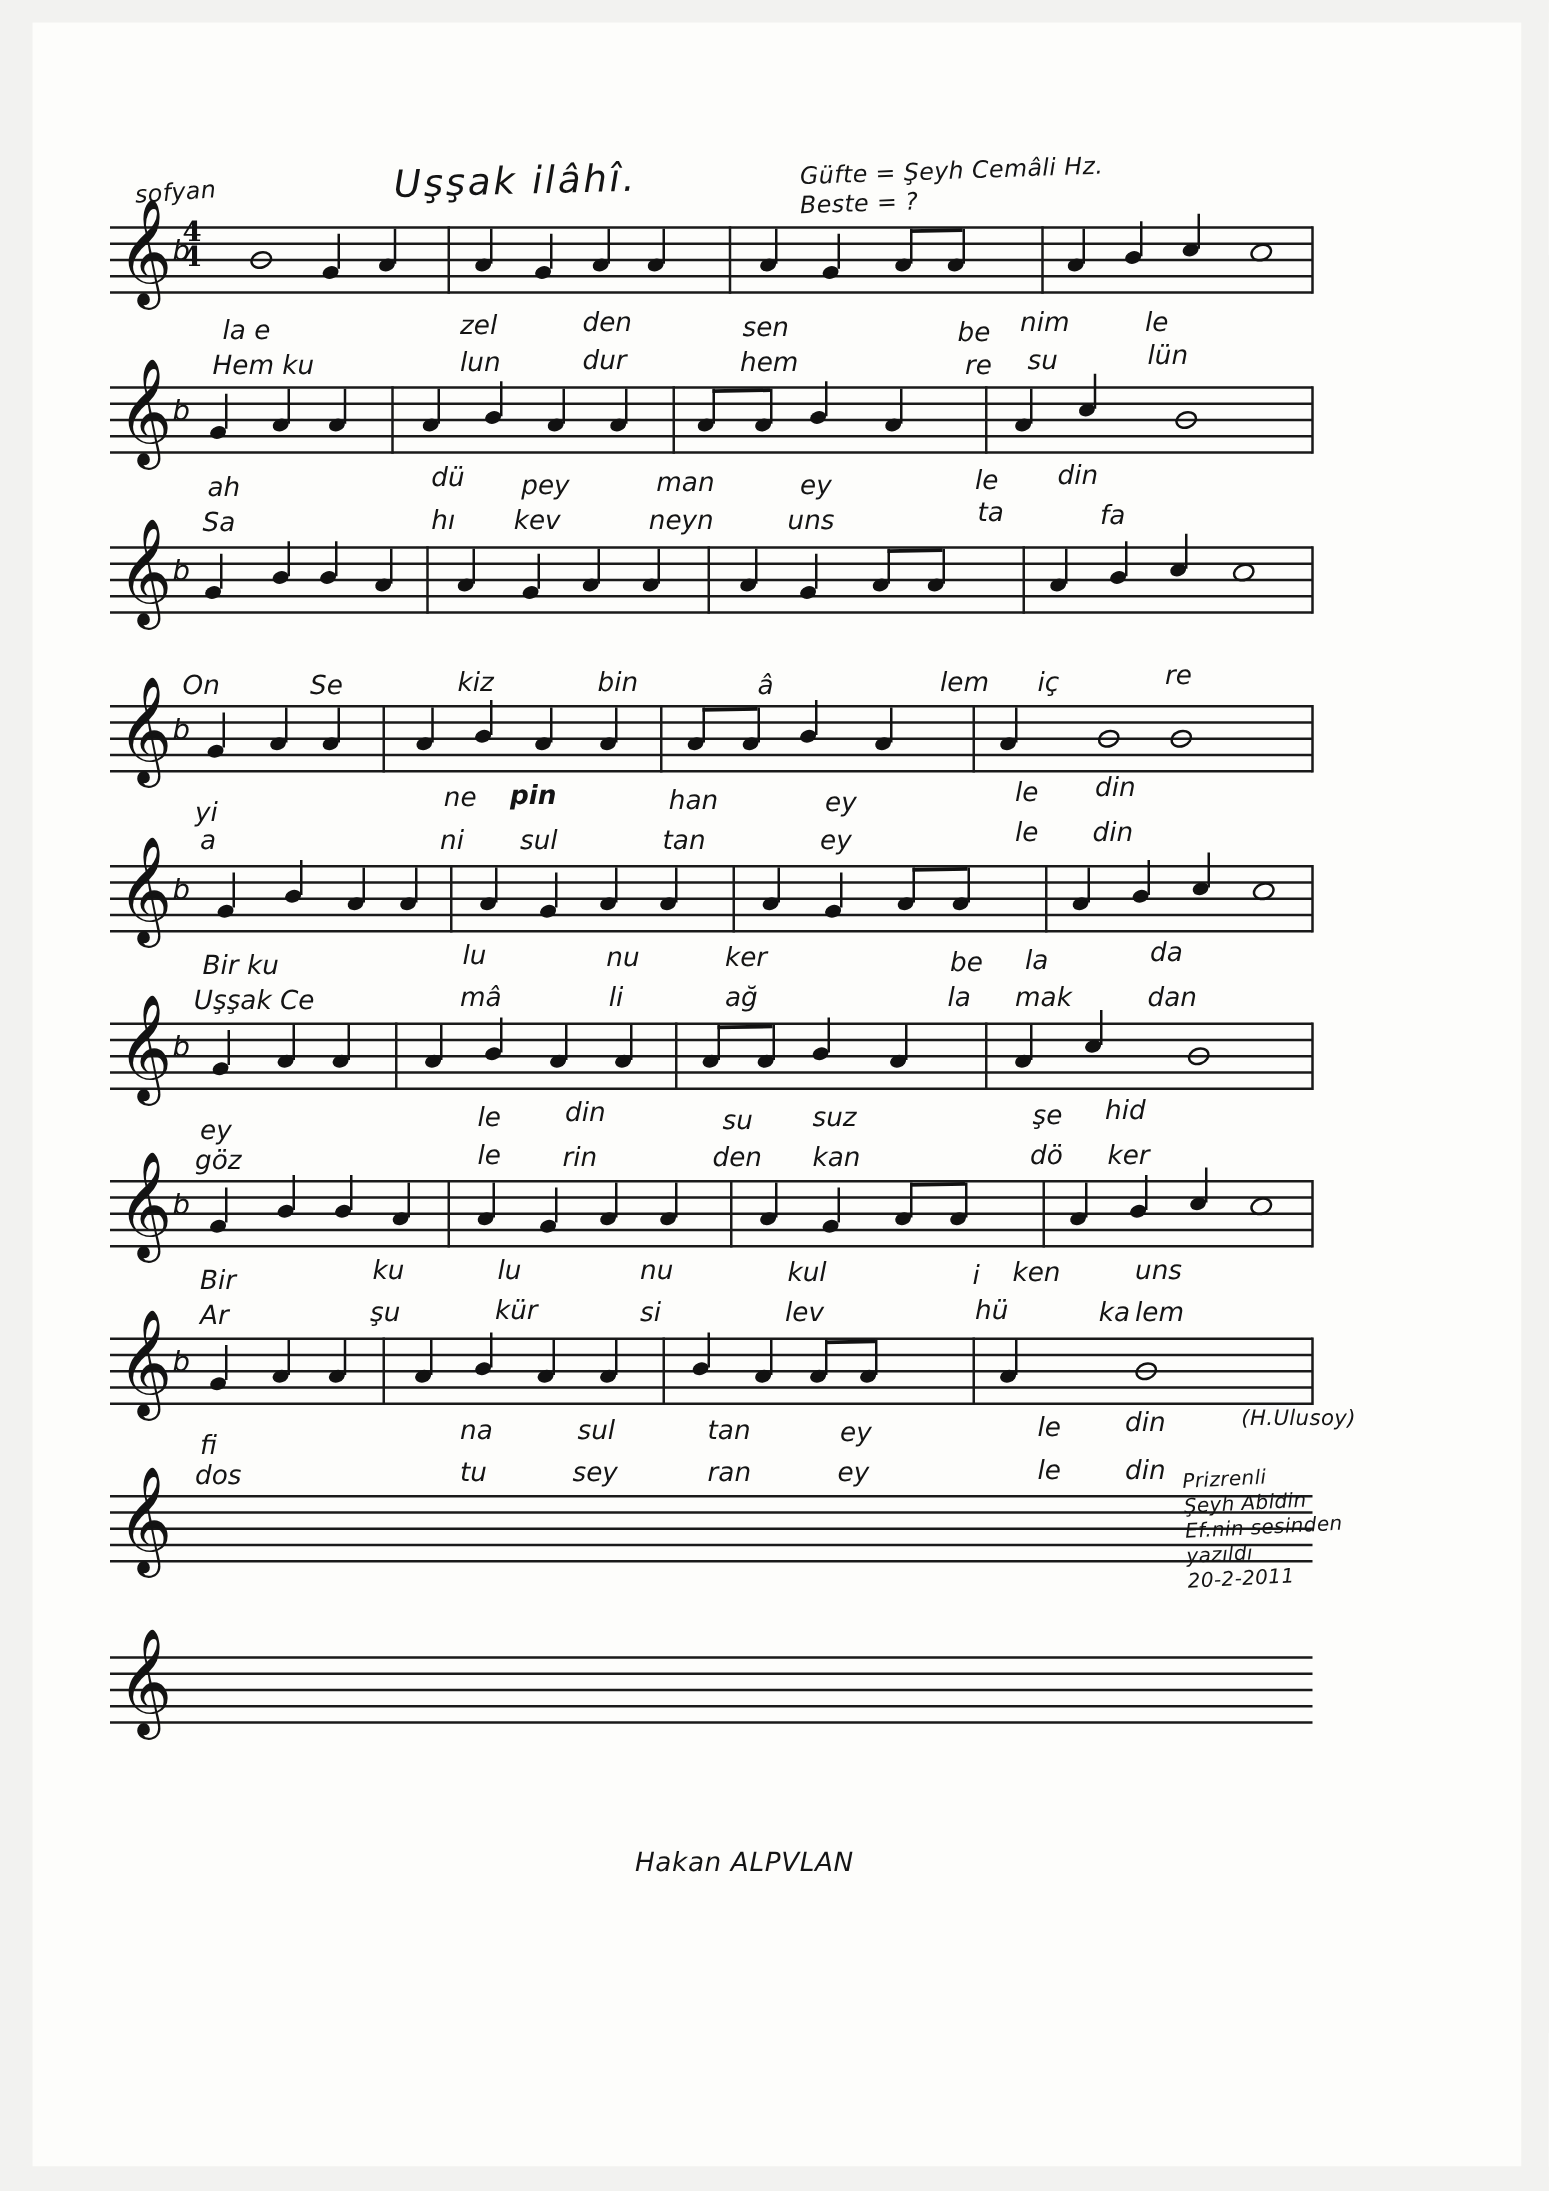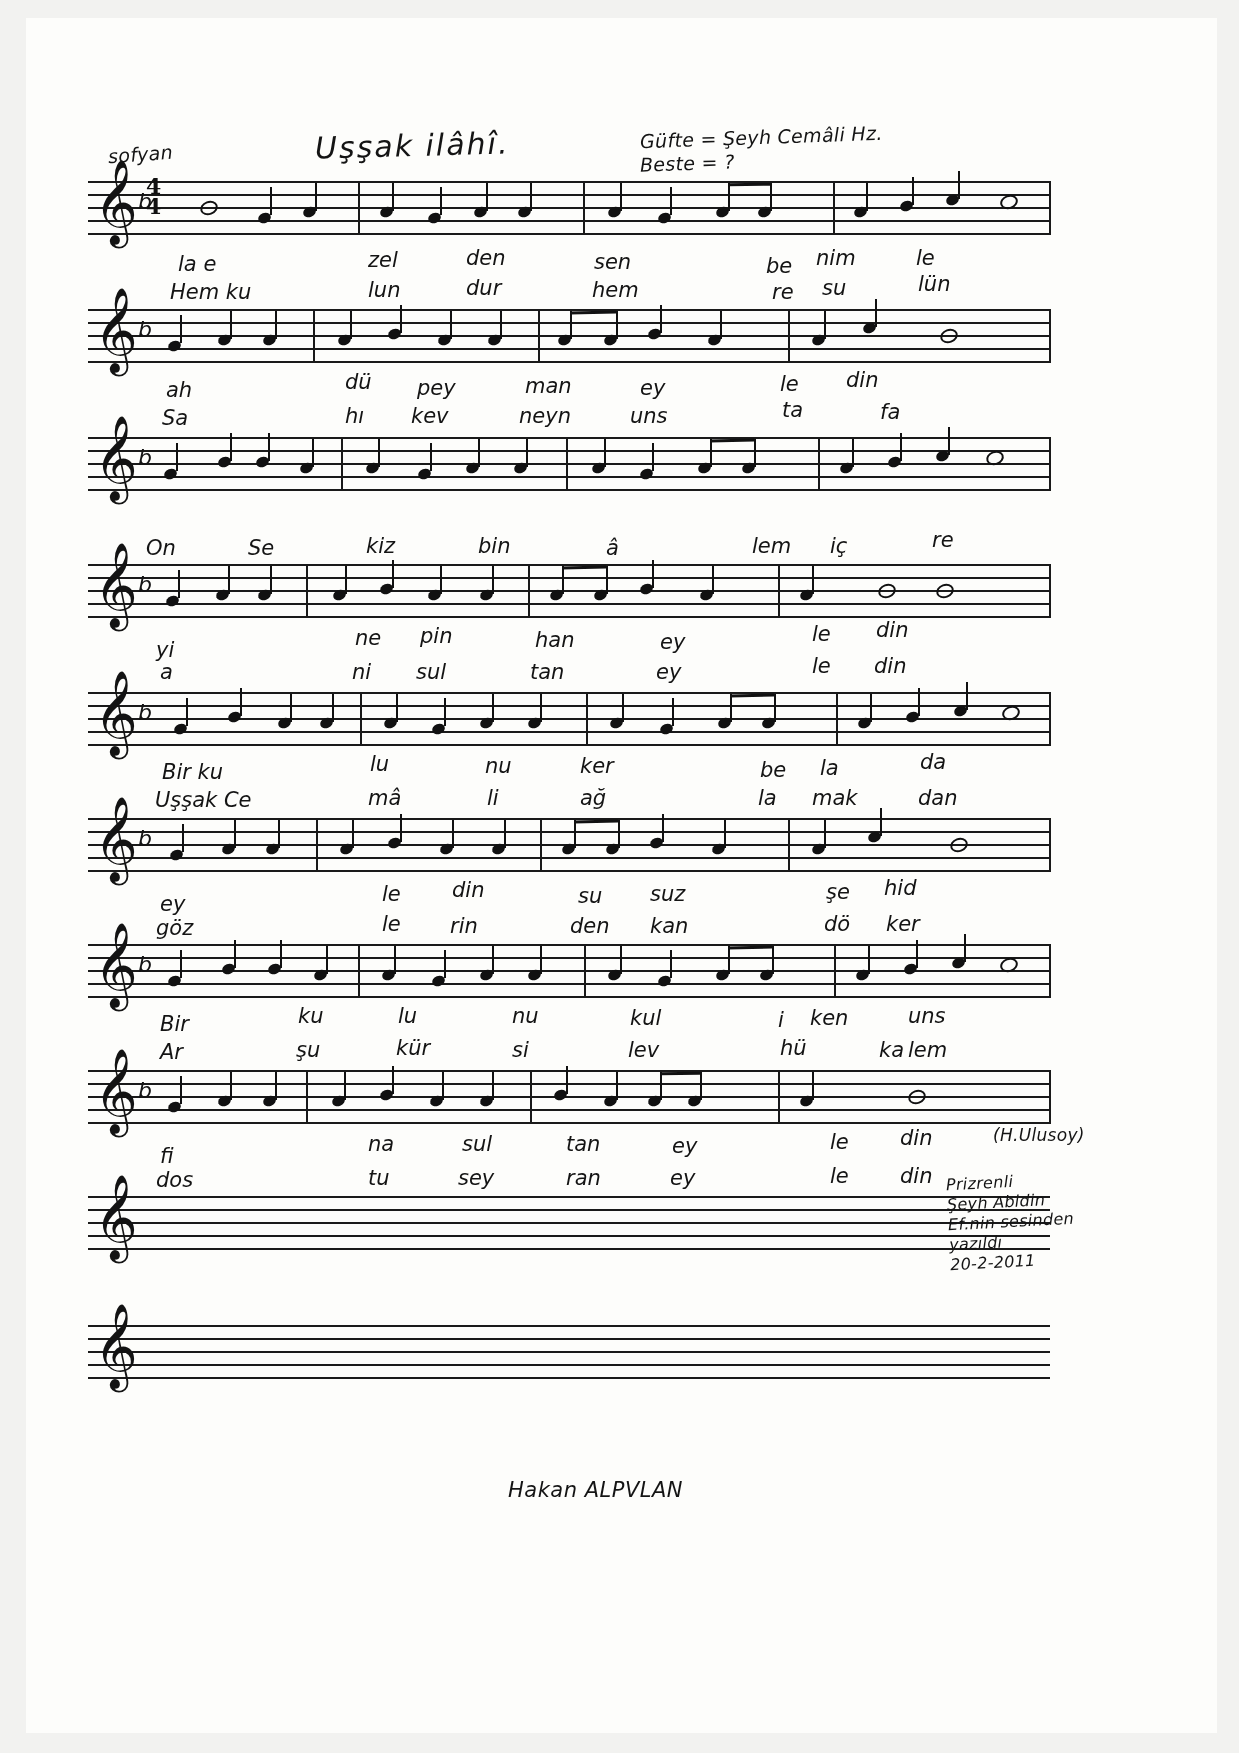--- a/index.html
+++ b/index.html
@@ -431,21 +431,21 @@
         <div class="stem" style="left:624px;top:2px;height:28px;"></div>
       <div class="nh" style="left:712px; top:26px;"></div>
         <div class="stem" style="left:724px;top:2px;height:28px;"></div>
       <div class="nh open" style="left:790px; top:20px;"></div>
       <div class="nh open" style="left:848px; top:20px;"></div>
     </div>
   </div>
   <div class="lyric-row" style="top:634px;">
     <span class="syl" style="left:68px; top:4px;">yi</span>
     <span class="syl" style="left:267px; top:-8px;">ne</span>
-    <span class="syl" style="left:332px; top:-10px;">pin</span>
+    <span class="syl" style="left:320px; top:-10px;font-weight:bold;">pin</span>
     <span class="syl" style="left:447px; top:-6px;">han</span>
     <span class="syl" style="left:572px; top:-4px;">ey</span>
     <span class="syl" style="left:724px; top:-12px;">le</span>
     <span class="syl" style="left:788px; top:-16px;">din</span>
   </div>
   <div class="lyric-row" style="top:662px;">
     <span class="syl" style="left:72px; top:-2px;">a</span>
     <span class="syl" style="left:264px; top:-2px;">ni</span>
     <span class="syl" style="left:328px; top:-2px;">sul</span>
     <span class="syl" style="left:442px; top:-2px;">tan</span>

